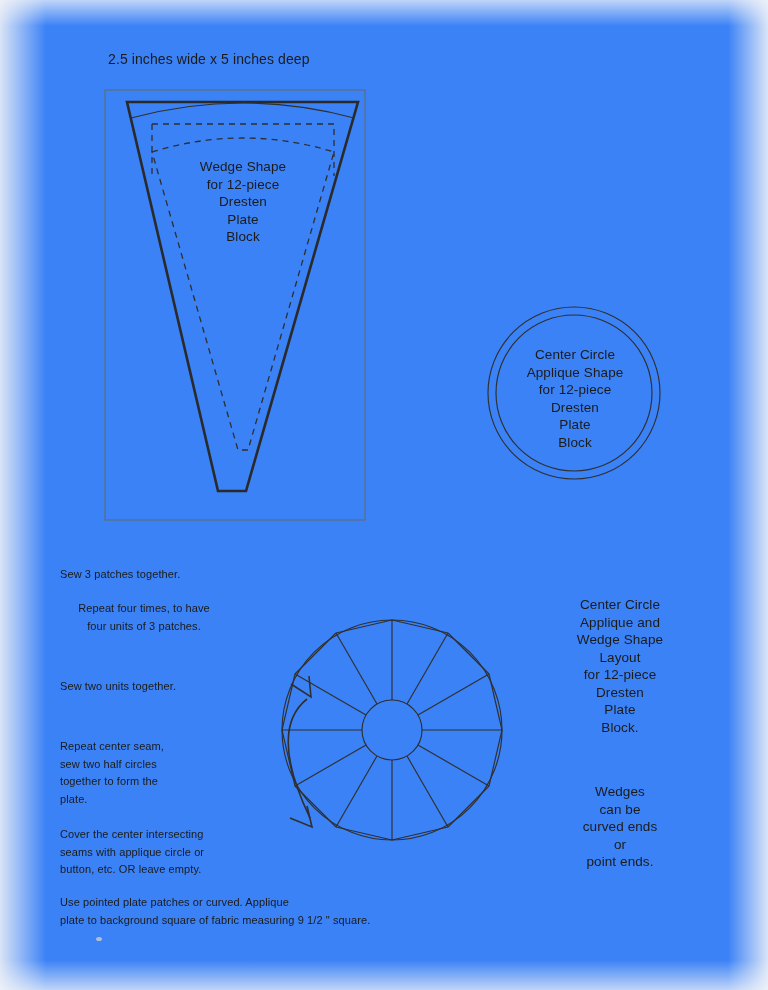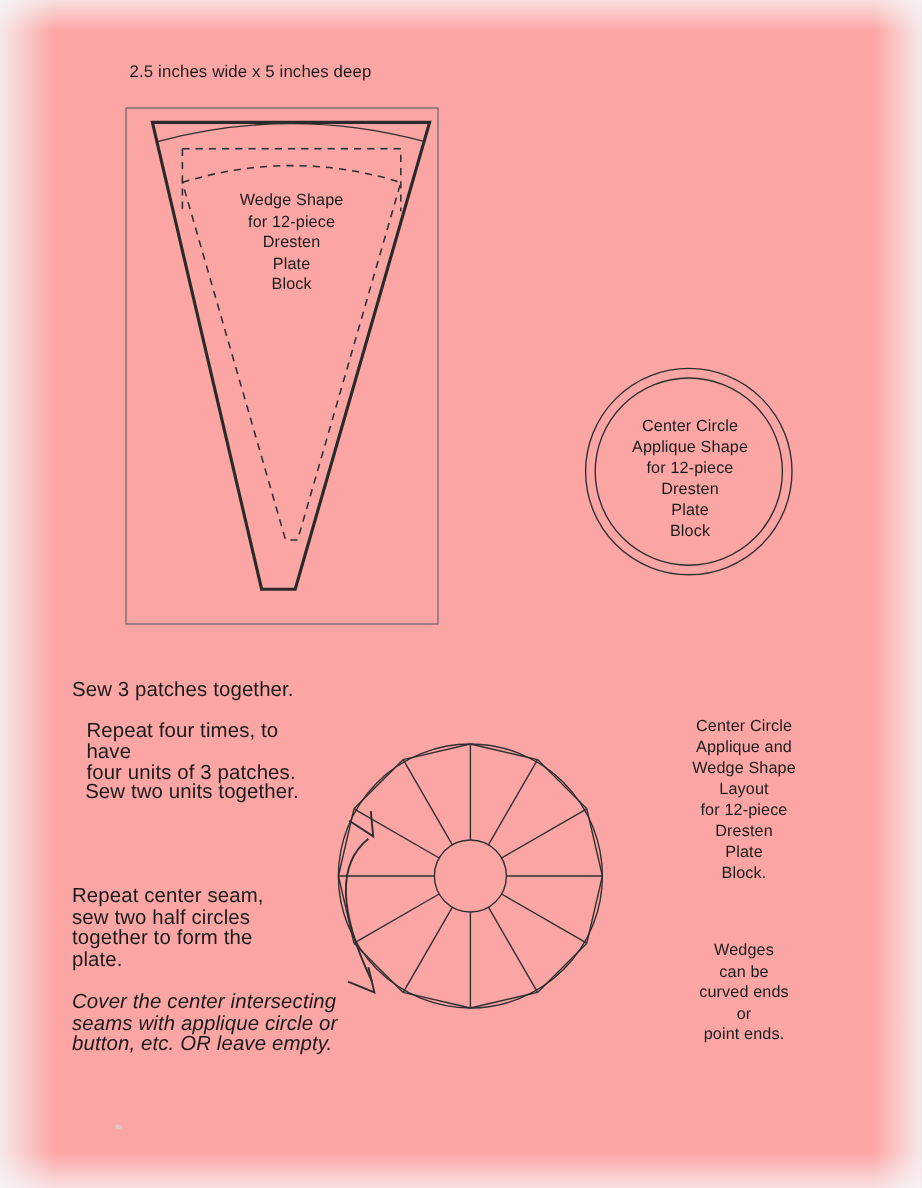--- a/index.html
+++ b/index.html
@@ -15,40 +15,40 @@
     overflow: hidden;
     font-family: "Liberation Sans", sans-serif;
     color: #1b1b1b;
     -webkit-font-smoothing: antialiased;
   }
 
   
   #page {
     position: absolute;
     inset: 0;
-    background: #fca5a5;
+    background: #3b82f6;
   }
 
   
   #page::before {
     content: "";
     position: absolute;
     inset: 0;
     background:
       linear-gradient(90deg, rgba(245,245,246,0.85) 0px, rgba(255,255,255,0) 46px),
       linear-gradient(270deg, rgba(246,246,247,0.85) 0px, rgba(255,255,255,0) 40px),
       linear-gradient(180deg, rgba(248,248,249,0.7) 0px, rgba(255,255,255,0) 26px),
       linear-gradient(0deg, rgba(248,248,249,0.7) 0px, rgba(255,255,255,0) 30px);
     pointer-events: none;
   }
 
   
   .txt {
     position: absolute;
-    font-size: 17px;
+    font-size: 11px;
     line-height: 17.5px;
     white-space: pre-line;
     letter-spacing: 0.1px;
   }
   .caption {
     position: absolute;
     font-size: 14px;
     line-height: 18px;
     letter-spacing: 0.1px;
   }
@@ -191,35 +191,37 @@
 
   <div class="shape-label" style="left:504px; top:346px; width:142px;">Center Circle
 Applique Shape
 for 12-piece
 Dresten
 Plate
 Block</div>
 
   <div class="txt" style="left:60px; top:566px; width:185px;">Sew 3 patches together.</div>
 
-  <div class="txt" style="left:72px; top:600px; width:200px;">Repeat four times, to have
+  <div class="txt" style="left:44px; top:600px; width:200px;text-align:center;">Repeat four times, to have
 four units of 3 patches.</div>
 
-  <div class="txt" style="left:60px; top:651px; width:200px;text-align:center;">Sew two units together.</div>
+  <div class="txt" style="left:60px; top:678px; width:200px;">Sew two units together.</div>
 
 
   <div class="txt" style="left:60px; top:738px; width:180px;">Repeat center seam,
 sew two half circles
 together to form the
 plate.</div>
 
-  <div class="txt" style="left:60px; top:826px; width:230px;font-style:italic;">Cover the center intersecting
+  <div class="txt" style="left:60px; top:826px; width:230px;">Cover the center intersecting
 seams with applique circle or
 button, etc. OR leave empty.</div>
 
+  <div class="txt" style="left:60px; top:894px; width:440px;">Use pointed plate patches or curved. Applique
+plate to background square of fabric measuring 9 1/2 " square.</div>
 
   <div class="right-note" style="left:540px; top:596px; width:160px;">Center Circle
 Applique and
 Wedge Shape
 Layout
 for 12-piece
 Dresten
 Plate
 Block.</div>
 

